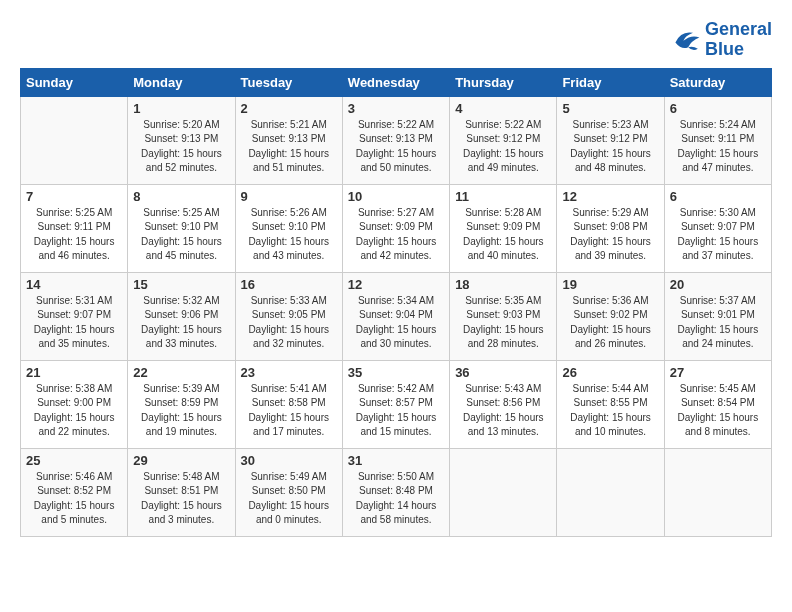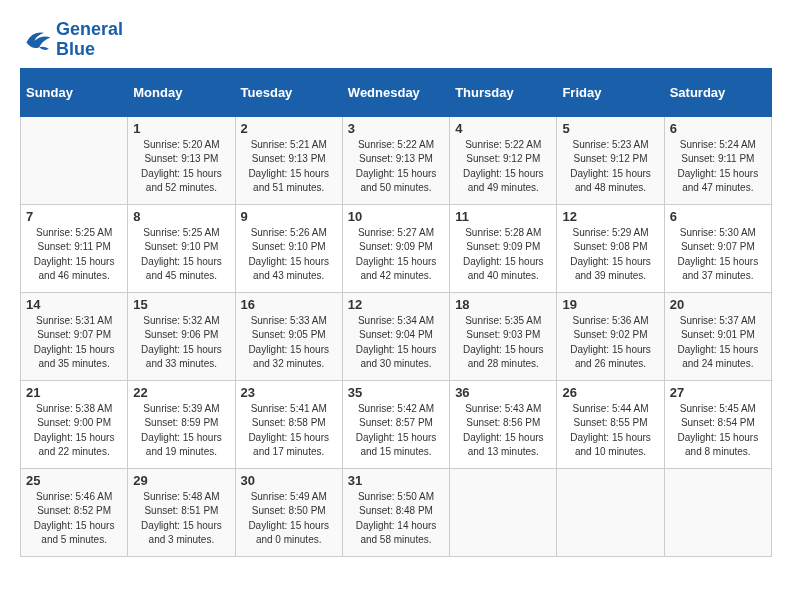--- a/index.html
+++ b/index.html
@@ -5,21 +5,21 @@
     * { margin: 0; padding: 0; box-sizing: border-box; }
     body {
       font-family: Arial, sans-serif;
       background: #fff;
       width: 792px;
       min-height: 612px;
       padding: 20px;
     }
     .header-top {
       display: flex;
-      justify-content: space-between;
+      justify-content: flex-end;
       align-items: flex-start;
       margin-bottom: 8px;
     }
     .logo {
       display: flex;
       align-items: center;
       gap: 4px;
     }
     .logo-text {
       font-size: 18px;
@@ -50,21 +50,21 @@
     table {
       width: 100%;
       border-collapse: collapse;
       table-layout: fixed;
     }
     thead th {
       background: #1a5faa;
       color: #fff;
       font-size: 13px;
       font-weight: bold;
-      padding: 16px 5px;
+      padding: 6px 5px;
       text-align: left;
       border: 1px solid #1a5faa;
     }
     tbody td {
       border: 1px solid #ccc;
       vertical-align: top;
       padding: 4px 5px;
       font-size: 10.5px;
       color: #333;
       height: 88px;

